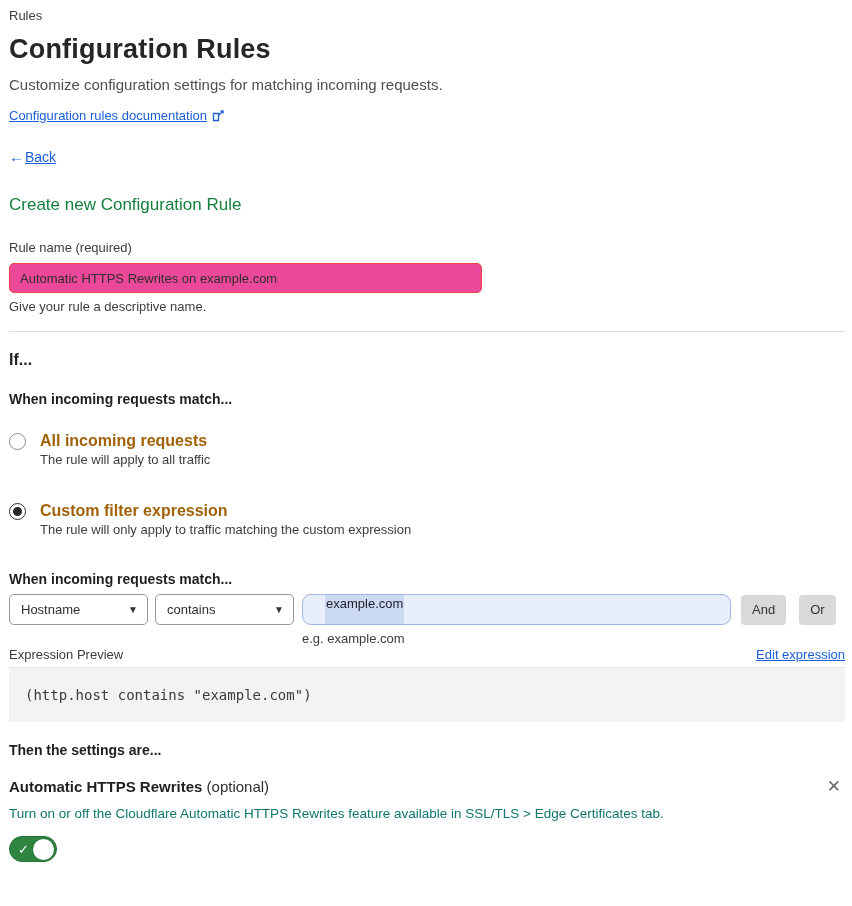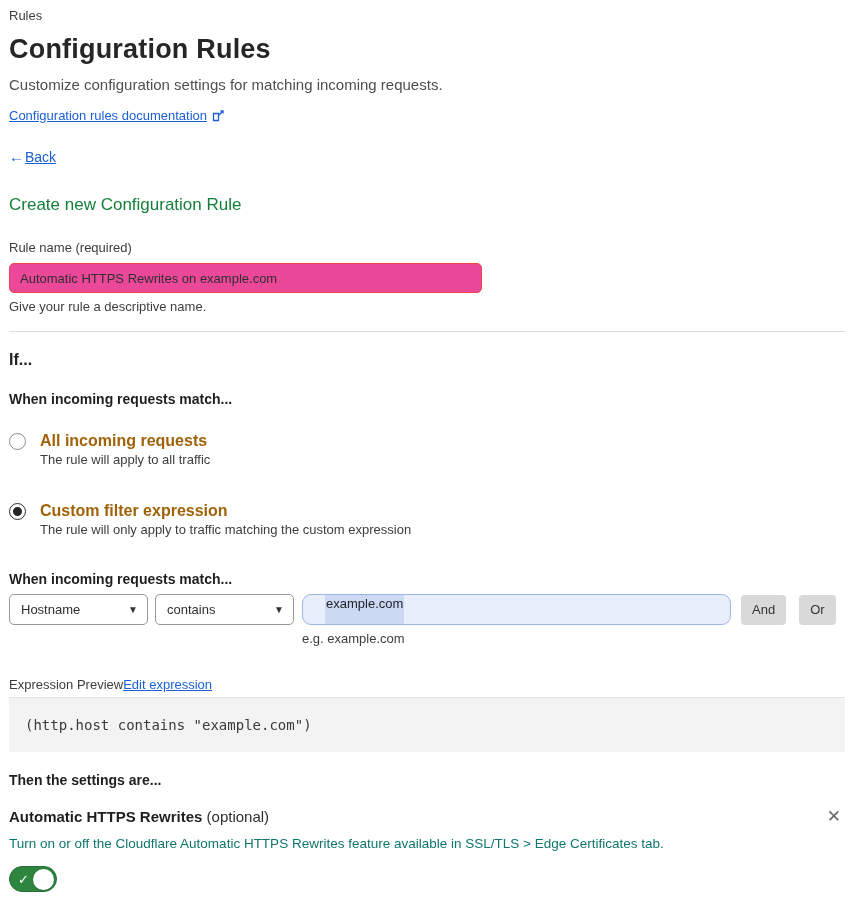--- a/index.html
+++ b/index.html
@@ -84,21 +84,21 @@
   .andor-btn {
     height: 30px; border: none; border-radius: 4px; background: #d9d9d9;
     color: #333; font-size: 13px; font-family: "Liberation Sans", sans-serif;
     cursor: pointer; padding: 0 11px;
   }
   .and-btn { margin-left: 10px; }
   .or-btn { margin-left: 13px; }
 
   .value-helper { margin-top: 6px; margin-left: 293px; font-size: 13px; line-height: 16px; color: #3d3d3d; }
 
-  .preview-row { margin-top: 30px; display: flex; justify-content: flex-start; align-items: center; }
+  .preview-row { display: flex; justify-content: space-between; align-items: center; }
   .preview-label { font-size: 13px; line-height: 16px; color: #3c3c3c; }
   .edit-link { font-size: 13px; line-height: 16px; }
 
   .code-block-wrap { margin-top: 4px; border-top: 1px solid #e3e3e3; }
   .code-block {
     background: #f3f3f3; padding: 19px 16px;
     font-family: "DejaVu Sans Mono", "Liberation Mono", monospace;
     font-size: 14px; line-height: 16px; color: #3a3a3a;
   }
 

